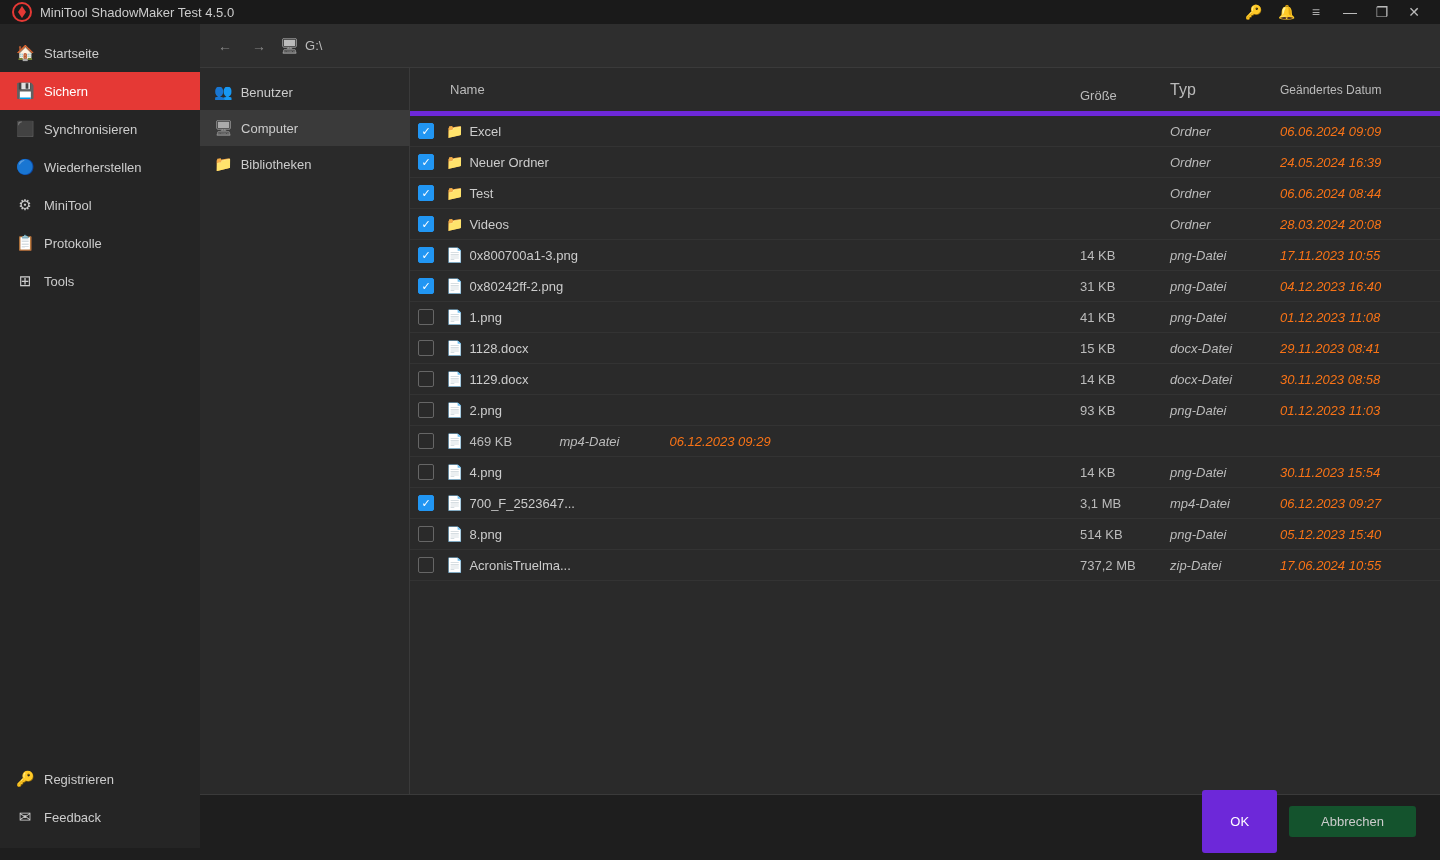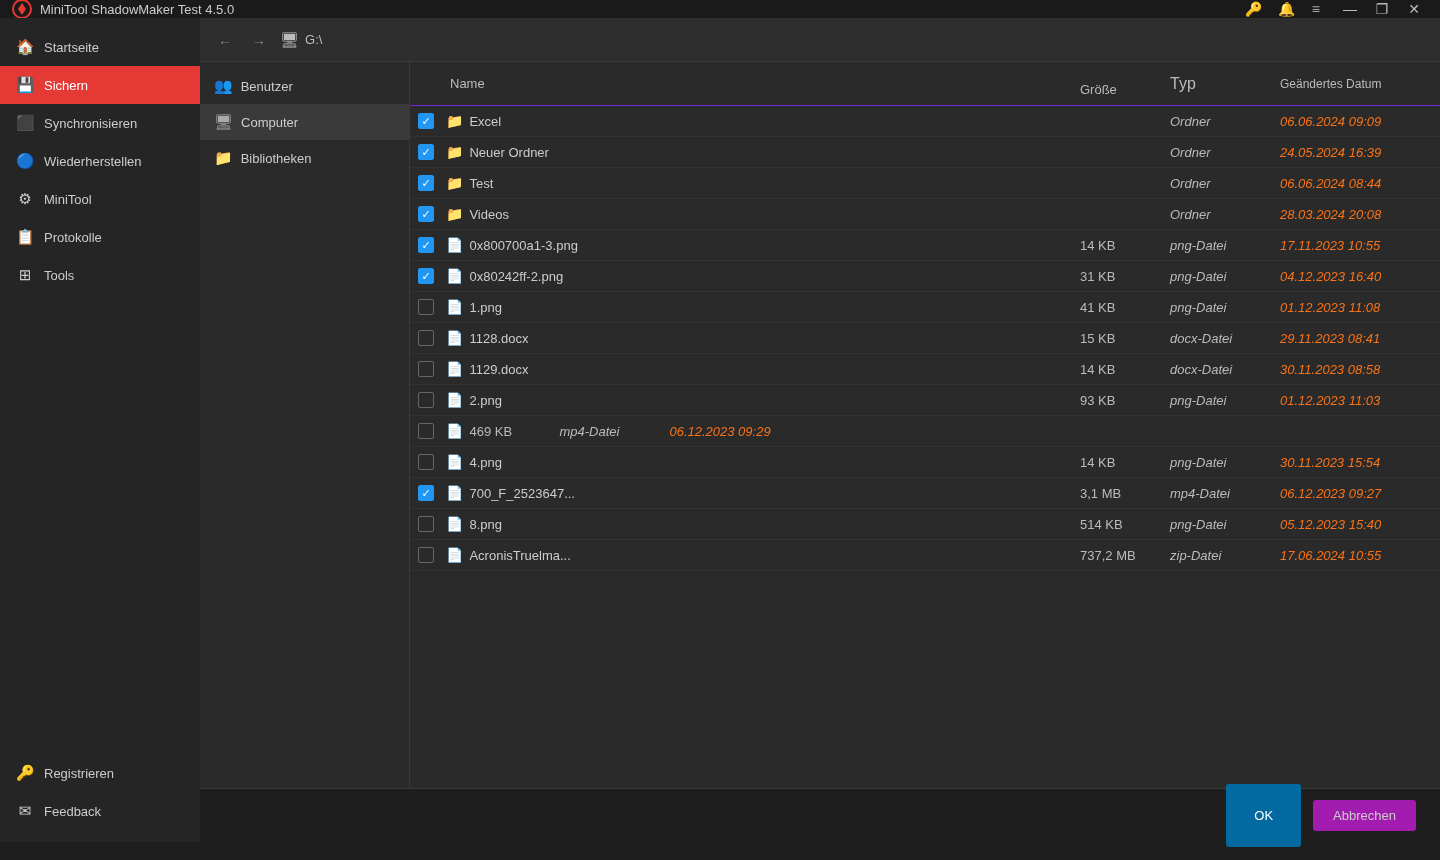--- a/index.html
+++ b/index.html
@@ -8,21 +8,21 @@
       height: 860px;
       background: #1e1e1e;
       color: #d0d0d0;
       font-family: 'Segoe UI', Arial, sans-serif;
       font-size: 13px;
       overflow: hidden;
     }
 
     
     .titlebar {
-      height: 18px;
+      height: 24px;
       background: #1a1a1a;
       display: flex;
       align-items: center;
       padding: 0 12px;
       user-select: none;
     }
     .titlebar-logo {
       width: 20px;
       height: 20px;
       margin-right: 8px;
@@ -163,21 +163,21 @@
       flex-direction: column;
       overflow: hidden;
       position: relative;
     }
 
     
     .file-table-header {
       display: flex;
       align-items: center;
       background: #2a2a2a;
-      border-bottom: 1px solid #6d28d9;
+      border-bottom: 5px solid #6d28d9;
       padding: 8px 0;
       padding-left: 40px;
     }
     .col-name { flex: 1; color: #bbb; font-size: 13px; }
     .col-size { width: 90px; color: #bbb; font-size: 13px; margin-top: 12px; }
     .col-type { width: 110px; color: #bbb; font-size: 16px; }
     .col-date { width: 160px; color: #bbb; font-size: 12px; }
 
     
     .file-rows {
@@ -239,33 +239,33 @@
       height: 54px;
       background: #1e1e1e;
       display: flex;
       align-items: center;
       justify-content: flex-end;
       padding: 0 24px;
       gap: 12px;
       border-top: 1px solid #3a3a3a;
     }
     .btn-ok {
-      background: #0369a1;
+      background: #6d28d9;
       color: #fff;
       border: none;
       padding: 24px 28px;
       font-size: 13px;
       cursor: pointer;
       border-radius: 3px;
     }
     .btn-cancel {
-      background: #a21caf;
+      background: #14532d;
       color: #ccc;
       border: none;
-      padding: 8px 20px;
+      padding: 8px 32px;
       font-size: 13px;
       cursor: pointer;
       border-radius: 3px;
     }
   </style>
 </head>
 <body>
 
 <div class="titlebar">
   <div class="titlebar-logo">

